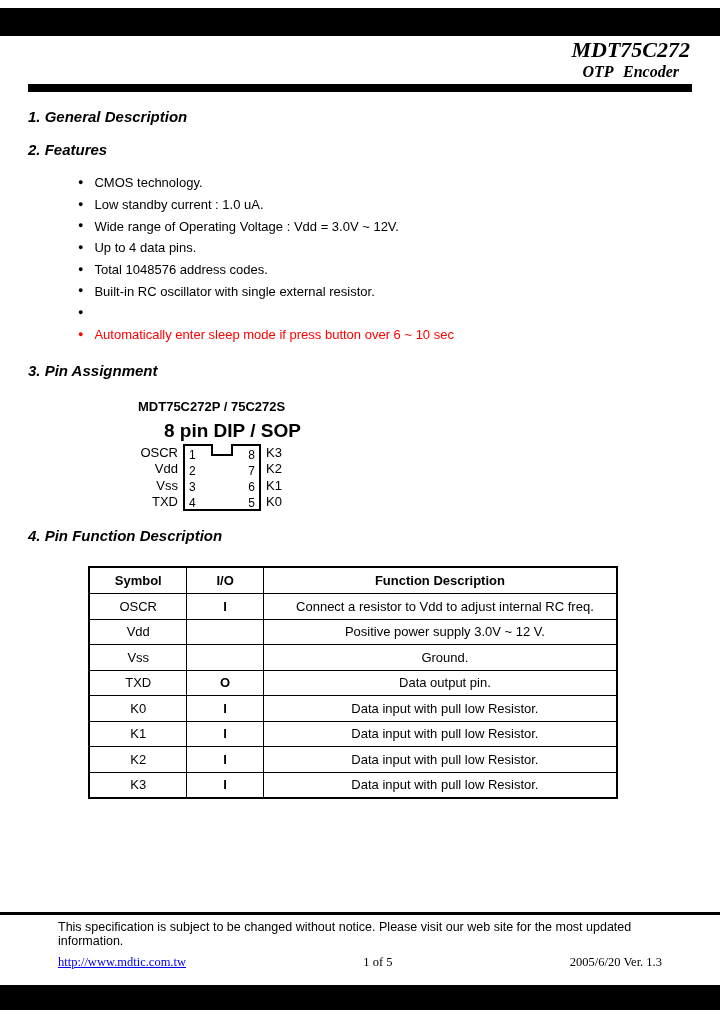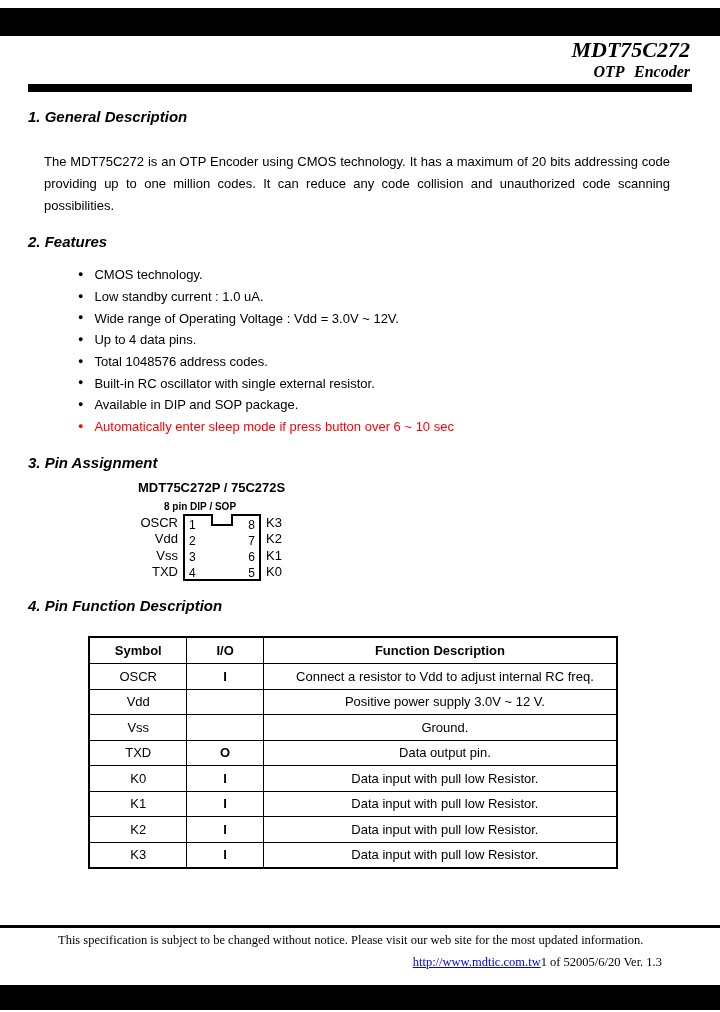--- a/index.html
+++ b/index.html
@@ -8,21 +8,21 @@
     position:relative;
     width:720px; height:1012px;
     margin:0 auto;
     background:#ffffff;
     font-family:"Liberation Sans", sans-serif;
     color:#000;
     overflow:hidden;
   }
   .top-bar { position:absolute; left:0; top:8px; width:720px; height:28px; background:#000; }
   .doc-header {
-    position:absolute; top:38px; right:30px; text-align:right;
+    position:absolute; top:38px; right:30px; text-align:center;
     font-family:"Liberation Serif", serif;
   }
   .doc-title { font-size:22px; font-weight:bold; font-style:italic; line-height:24px; }
   .doc-subtitle { font-size:16px; font-weight:bold; font-style:italic; word-spacing:6px; line-height:20px; }
   .divider-bar { position:absolute; left:28px; right:28px; top:84px; height:8px; background:#000; }
 
   .content { position:absolute; top:92px; left:0; right:0; }
   h2.section {
     font-size:15px; font-weight:bold; font-style:italic;
     margin:16px 8px 0 28px;
@@ -30,22 +30,22 @@
   .body-text {
     margin:26px 50px 0 44px;
     font-size:13px; line-height:22px;
     text-align:justify;
   }
   .features { list-style:none; margin:14px 0 0 78px; }
   .features li { display:flex; align-items:center; height:21.7px; font-size:13px; }
   .features .bullet { font-size:9px; margin-right:11px; position:relative; top:-1px; }
   .features li.highlight { color:var(--feature_highlight, #ff0000); }
 
-  .pin-part-label { margin:9px 0 0 138px; font-size:13px; font-weight:bold; }
-  .pin-pkg-label  { margin:6px 0 0 164px; font-size:10px; font-weight:bold; }
+  .pin-part-label { margin:20px 0 0 138px; font-size:13px; font-weight:bold; }
+  .pin-pkg-label  { margin:6px 0 0 164px; font-size:19px; font-weight:bold; }
   .chip-diagram { display:flex; margin:2px 0 0 138px; align-items:flex-start; }
   .pin-names { font-size:13px; line-height:16.5px; padding-top:1px; }
   .pin-names.left  { width:40px; text-align:right; }
   .pin-names.right { width:40px; text-align:left; margin-left:5px; }
   .chip-body {
     position:relative; width:78px; height:67px;
     border:2px solid #000; margin-left:5px;
     display:flex; justify-content:space-between;
     padding:1px 4px 0 4px;
     font-size:12px; line-height:16px;
@@ -71,26 +71,26 @@
   .pinfn .col-io  { width:80px; }
   .pinfn .col-desc{ width:371px;text-align:center; }
   .pinfn td.sym { text-align:center; }
   .pinfn td.io  { text-align:center; font-weight:bold; }
   .pinfn td.desc{ text-align:center; padding-left:10px; }
 
   .footer { position:absolute; left:0; right:0; bottom:2px; }
   .footer-rule { height:3px; background:#000; }
   .footer-notice {
     margin:5px 58px 0 58px;
-    font-family:Liberation Serif, serif;
+    font-family:Liberation Sans, sans-serif;
     font-size:12.5px;
   }
   .footer-row {
     margin:7px 58px 0 58px;
-    display:flex; justify-content:flex-end; align-items:baseline;
+    display:flex; justify-content:space-between; align-items:baseline;
     font-family:"Liberation Serif", serif;
     font-size:12.5px;
   }
   .footer-link { color:var(--link, #0000ee); text-decoration:underline; cursor:pointer; }
   .bottom-bar { margin-top:15px; height:25px; background:#000; }
 </style>
 </head>
 <body>
 
 <div class="page">
@@ -99,21 +99,20 @@
 
   <div class="doc-header">
     <div class="doc-title">MDT75C272</div>
     <div class="doc-subtitle">OTP Encoder</div>
   </div>
   <div class="divider-bar"></div>
 
   <div class="content">
 
     <h2 class="section">1. General Description</h2>
-    <p class="body-text">The MDT75C272 is an OTP Encoder using CMOS technology. It has a maximum of 20 bits addressing code providing up to one million codes. It can reduce any code collision and unauthorized code scanning possibilities.</p>
 
     <h2 class="section">2. Features</h2>
     <ul class="features">
       <li>
         <span class="bullet">●</span>
         <span>CMOS technology.</span>
       </li>
       <li>
         <span class="bullet">●</span>
         <span>Low standby current : 1.0 uA.</span>
@@ -129,21 +128,20 @@
       <li>
         <span class="bullet">●</span>
         <span>Total 1048576 address codes.</span>
       </li>
       <li>
         <span class="bullet">●</span>
         <span>Built-in RC oscillator with single external resistor.</span>
       </li>
       <li>
         <span class="bullet">●</span>
-        <span>Available in DIP and SOP package.</span>
       </li>
       <li class="highlight">
         <span class="bullet">●</span>
         <span>Automatically enter sleep mode if press button over 6 ~ 10 sec</span>
       </li>
     </ul>
 
     <h2 class="section">3. Pin Assignment</h2>
     <div class="pin-part-label">MDT75C272P / 75C272S</div>
     <div class="pin-pkg-label">8 pin DIP / SOP</div>

